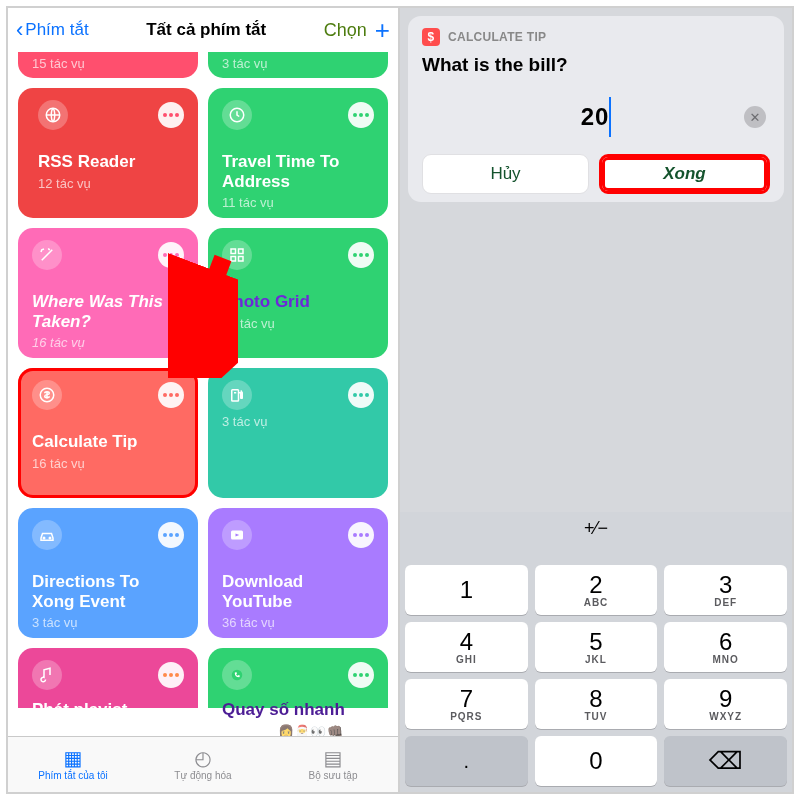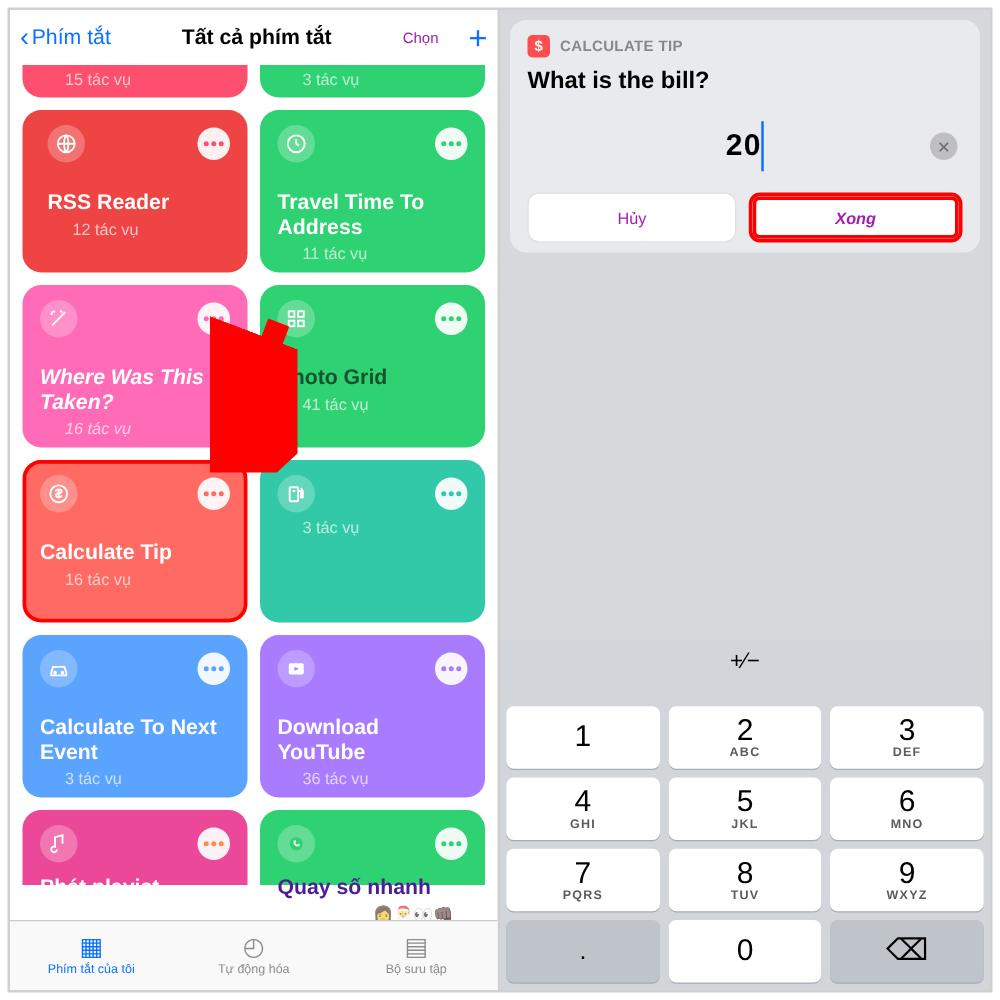--- a/index.html
+++ b/index.html
@@ -7,55 +7,55 @@
   .canvas { width:800px; height:800px; padding:6px; background:#fff; }
   .frame { width:100%; height:100%; border:2px solid #d0d0d0; display:flex; }
   .pane { position:relative; height:100%; }
   .left { width:50%; border-right:2px solid #d0d0d0; background:#fff; display:flex; flex-direction:column; }
   .right{ width:50%; background:#d6d8dc; display:flex; flex-direction:column; }
   
   .navbar { display:flex; align-items:center; height:44px; padding:0 8px; font-size:17px;}
   .back { color:#0b72ff; display:flex; align-items:center; gap:2px;}
   .back .chev { font-size:22px; line-height:0; }
   .title { flex:1; text-align:center; font-weight:600; font-size:17px;}
-  .select { color:#a21caf; margin-right:24px; font-size:12px;}
+  .select { color:#4d7c0f; margin-right:8px; font-size:18px;}
   .plus   { color:#0b72ff; font-size:26px; line-height:0; }
   
   .scroll { flex:1; overflow:hidden; padding:0 10px; }
   .grid { display:grid; grid-template-columns:1fr 1fr; gap:10px; }
   .tile { position:relative; border-radius:15px; padding:12px 14px 12px; color:#fff; height:130px; }
   .tile.cut-top { height:26px; padding:4px 14px; border-top-left-radius:0;border-top-right-radius:0;}
   .tile.cut-bot { height:60px; border-bottom-left-radius:0;border-bottom-right-radius:0;}
   .tile .iconrow{display:flex;align-items:center;justify-content:space-between;}
   .gly { width:30px;height:30px;border-radius:15px;background:rgba(255,255,255,.25);display:flex;align-items:center;justify-content:center;font-size:16px;}
   .more{ width:26px;height:26px;border-radius:13px;background:rgba(255,255,255,.92);display:flex;align-items:center;justify-content:center;color:inherit;}
   .more span{display:flex;gap:2px;} .more i{width:4px;height:4px;border-radius:2px;background:currentColor;display:block;}
   .tile h3{font-size:17px;font-weight:600;margin-top:22px;line-height:1.15;}
-  .tile .sub{font-size:13px;opacity:.85;margin-top:4px;margin-left:20px;}
+  .tile .sub{font-size:13px;opacity:.85;margin-top:4px;}
   .tile.cut-top .sub{margin-top:0;}
   .tile.cut-bot h3{margin-top:10px;}
   .hl { box-shadow:0 0 0 3px #ff0000 inset; }
   
   .tabbar{height:56px;border-top:1px solid #c9c9c9;display:flex;background:#f9f9f9;}
   .tab{flex:1;display:flex;flex-direction:column;align-items:center;justify-content:center;font-size:10px;color:#8d8d91;gap:2px;}
   .tab.active{color:#0b72ff;}
   .tab .ticon{font-size:20px;line-height:1;}
   
   .arrow{position:absolute;left:160px;top:240px;pointer-events:none;}
   
   .sheet{margin:8px;background:#e9eaee;border-radius:13px;padding:12px 14px 8px;}
   .sheet-head{display:flex;align-items:center;gap:8px;color:#888;font-size:12px;font-weight:600;letter-spacing:.3px;}
   .sheet-head .appicon{width:18px;height:18px;border-radius:4px;background:#ff4d4d;color:#fff;display:flex;align-items:center;justify-content:center;font-size:12px;font-weight:700;}
   .prompt{color:#000;font-size:19px;font-weight:600;margin:8px 0 14px;}
   .inputrow{display:flex;align-items:center;justify-content:center;position:relative;height:54px;}
   .val{font-size:24px;font-weight:700;letter-spacing:1px;}
   .caret{width:2px;height:40px;background:#0b72ff;display:inline-block;}
   .clear{position:absolute;right:4px;width:22px;height:22px;border-radius:11px;background:#bfbfc3;color:#6d6d71;display:flex;align-items:center;justify-content:center;font-size:13px;}
   .btnrow{display:flex;gap:10px;margin-top:10px;}
-  .btn{flex:1;height:40px;border-radius:9px;background:#fff;display:flex;align-items:center;justify-content:center;font-size:13px;color:#a21caf;border:1px solid #e0e0e3;}
+  .btn{flex:1;height:40px;border-radius:9px;background:#fff;display:flex;align-items:center;justify-content:center;font-size:17px;color:#14532d;border:1px solid #e0e0e3;}
   .btn.primary{font-weight:600;}
   .btn.hl{border:3px solid #ff0000;font-style:italic;}
   
   .kbspace{flex:1;}
   .keyboard{background:#d2d5da;padding:6px 5px 6px;}
   .toolbar{height:40px;display:flex;}
   .toolbar .spacer{flex:1;}
   .toolbar .pm{flex:1;text-align:center;font-size:18px;color:#000;}
   .krow{display:flex;gap:7px;margin-top:7px;}
   .key{flex:1;height:50px;border-radius:6px;background:#fff;box-shadow:0 1px 0 #a9abb0;display:flex;flex-direction:column;align-items:center;justify-content:center;}
@@ -155,21 +155,21 @@
                   </svg>
                 </span>
       <span class="more">
                   <span>
                     <i></i>
                     <i></i>
                     <i></i>
                   </span>
                 </span>
     </div>
-              <h3 style="color:#14532d">Photo Grid</h3>
+              <h3 style="color:#6d28d9">Photo Grid</h3>
               <div class="sub" style="color:#ffffffcc">41 tác vụ</div>
             </div>
             <div class="tile  hl" style="background: rgb(255, 106, 99); color: rgb(255, 106, 99);">
               <div class="iconrow">
       <span class="gly">
                   <svg viewBox="0 0 24 24" width="18" height="18" fill="none" stroke="#fff" stroke-width="2">
                     <circle cx="12" cy="12" r="9"></circle>
                     <path d="M12 7v10M9 9.5c0-1.4 1.3-2 3-2s3 .6 3 2-1.5 1.8-3 2-3 .6-3 2 1.3 2 3 2 3-.6 3-2"></path>
                   </svg>
                 </span>
@@ -212,21 +212,21 @@
                   </svg>
                 </span>
       <span class="more">
                   <span>
                     <i></i>
                     <i></i>
                     <i></i>
                   </span>
                 </span>
     </div>
-              <h3 style="color:#fff">Calculate To Next Event</h3>
+              <h3 style="color:#fff">Directions To Xong Event</h3>
               <div class="sub" style="color:#ffffffcc">3 tác vụ</div>
             </div>
             <div class="tile " style="background: rgb(169, 123, 255); color: rgb(169, 123, 255);">
               <div class="iconrow">
       <span class="gly">
                   <svg viewBox="0 0 24 24" width="18" height="18" fill="none" stroke="#fff" stroke-width="2">
                     <rect x="4" y="6" width="16" height="12" rx="2" fill="#fff" stroke="none"></rect>
                     <path d="M10 10l5 2-5 2z" fill="currentColor" stroke="none"></path>
                   </svg>
                 </span>

